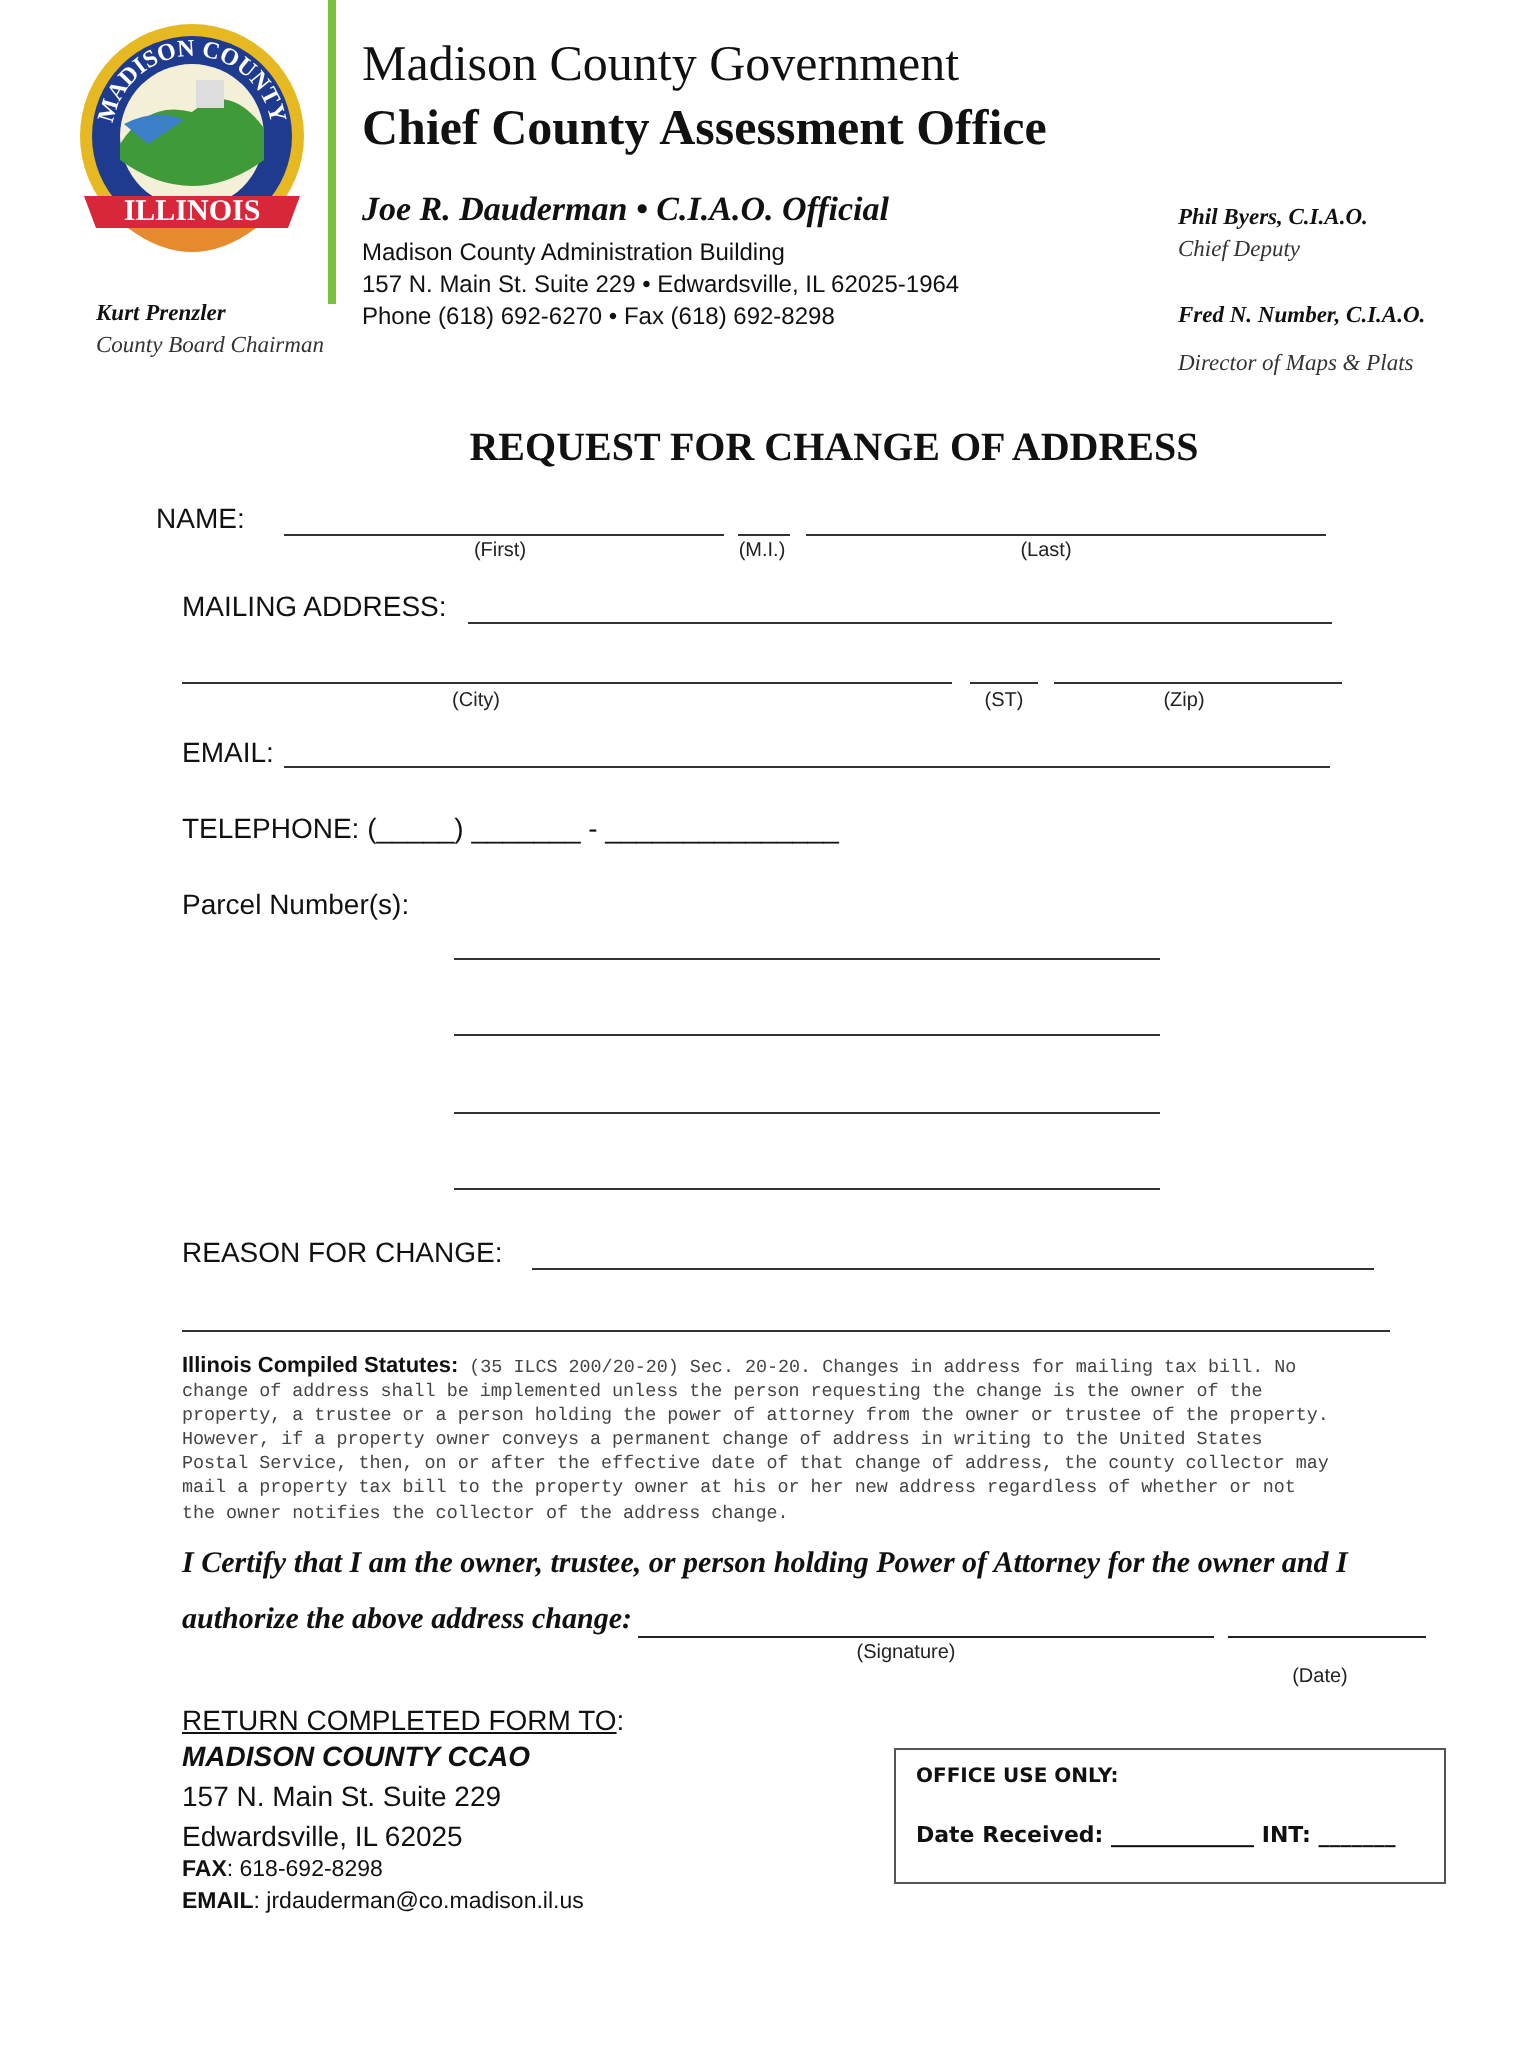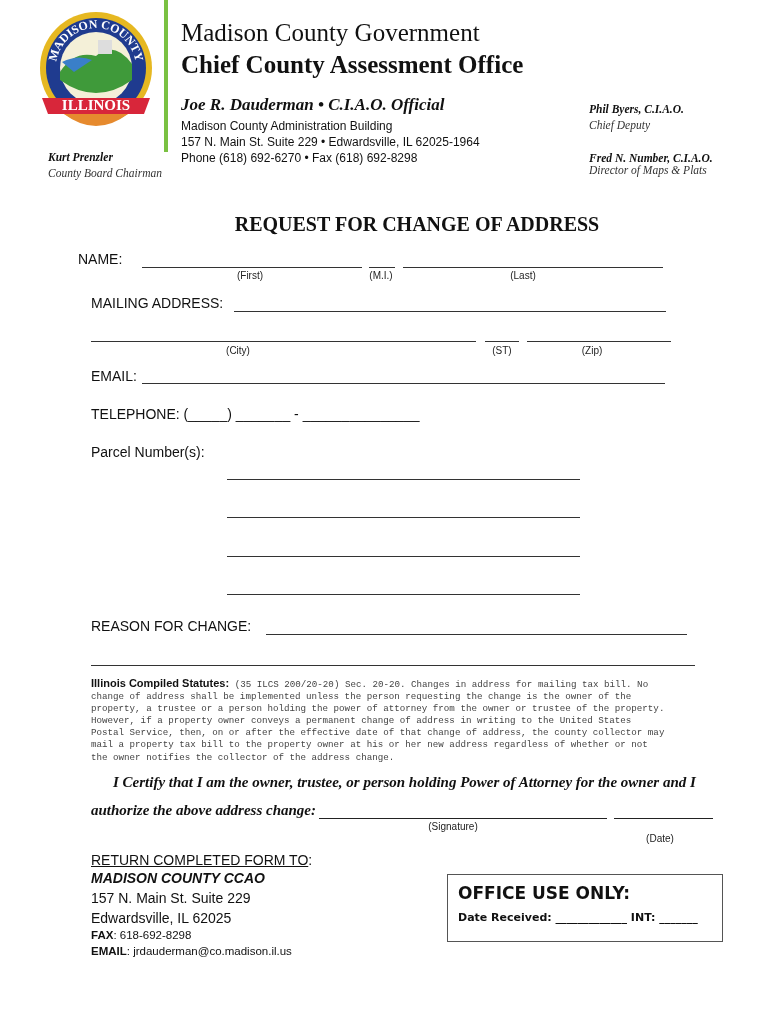--- a/index.html
+++ b/index.html
@@ -24,21 +24,21 @@
   .form-title { left:0; width:834px; top:213px; text-align:center; font-size:20px; font-weight:bold; }
   .label { position:absolute; font-size:14px; }
 
   .statute { position:absolute; left:91px; top:677px; width:640px; font-size:9.2px; line-height:12.1px; color:#444; white-space:pre; }
   .statute b { font-family:"Liberation Sans", sans-serif; font-size:11px; color:#111; }
 
   .certify { position:absolute; left:91px; font-size:15px; font-weight:bold; font-style:italic; }
 
   .return { position:absolute; left:91px; }
   .office-box { position:absolute; left:447px; top:874px; width:274px; height:66px; border:1px solid #555; font-family:"DejaVu Sans", sans-serif; }
-  .office-box .t { position:absolute; left:10px; top:8px; font-size:17px; font-weight:bold; }
+  .office-box .t { position:absolute; left:10px; top:8px; font-size:10px; font-weight:bold; }
   .office-box .d { position:absolute; left:10px; top:36px; font-size:11px; font-weight:bold; white-space:pre; }
 </style>
 </head>
 <body>
 
 <svg class="seal" viewBox="0 0 124 134">
   <circle cx="62" cy="58" r="56" fill="#e6b821"></circle>
   <circle cx="62" cy="58" r="50" fill="#1f3b8f"></circle>
   <circle cx="62" cy="58" r="36" fill="#f4f0d8"></circle>
   <path d="M26 62 Q40 40 62 46 Q80 30 98 54 L98 70 Q62 96 26 70 Z" fill="#3f9a3a"></path>
@@ -59,21 +59,21 @@
 <div class="abs serif hdr-gov">Madison County Government</div>
 <div class="abs serif hdr-office">Chief County Assessment Office</div>
 <div class="abs serif hdr-official">Joe R. Dauderman •  C.I.A.O. Official</div>
 <div class="abs hdr-addr" style="top:119px;">Madison County Administration Building</div>
 <div class="abs hdr-addr" style="top:135px;">157 N. Main St. Suite 229 •  Edwardsville, IL  62025-1964</div>
 <div class="abs hdr-addr" style="top:151px;">Phone (618) 692-6270 • Fax (618) 692-8298</div>
 
 <div class="abs serif staff-name" style="left:589px; top:103px;">Phil Byers, C.I.A.O.</div>
 <div class="abs serif staff-title" style="left:589px; top:119px;">Chief Deputy</div>
 <div class="abs serif staff-name" style="left:589px; top:152px;">Fred N. Number, C.I.A.O.</div>
-<div class="abs serif staff-title" style="left:589px; top:164px;">Director of Maps &amp; Plats</div>
+<div class="abs serif staff-title" style="left:589px; top:176px;">Director of Maps &amp; Plats</div>
 
 <div class="abs serif form-title">REQUEST FOR CHANGE OF ADDRESS</div>
 
 <div class="label" style="left:78px; top:251px;">NAME:</div>
 <div class="line" style="left:142px; top:267px; width:220px;"></div>
 <div class="line" style="left:369px; top:267px; width:26px;"></div>
 <div class="line" style="left:403px; top:267px; width:260px;"></div>
 <div class="cap" style="left:220px; top:270px; width:60px;">(First)</div>
 <div class="cap" style="left:356px; top:270px; width:50px;">(M.I.)</div>
 <div class="cap" style="left:493px; top:270px; width:60px;">(Last)</div>
@@ -103,21 +103,21 @@
 <div class="line" style="left:91px; top:665px; width:604px;"></div>
 
 <div class="statute mono"><b>Illinois Compiled Statutes:</b><span> (35 ILCS 200/20-20) Sec. 20-20. Changes in address for mailing tax bill. No</span>
 <span>change of address shall be implemented unless the person requesting the change is the owner of the</span>
 <span>property, a trustee or a person holding the power of attorney from the owner or trustee of the property.</span>
 <span>However, if a property owner conveys a permanent change of address in writing to the United States</span>
 <span>Postal Service, then, on or after the effective date of that change of address, the county collector may</span>
 <span>mail a property tax bill to the property owner at his or her new address regardless of whether or not</span>
 <span>the owner notifies the collector of the address change.</span></div>
 
-<div class="certify serif" style="top:774px;margin-left:22px;">I Certify that I am the owner, trustee, or person holding Power of Attorney for the owner and I</div>
+<div class="certify serif" style="top:774px;">I Certify that I am the owner, trustee, or person holding Power of Attorney for the owner and I</div>
 <div class="certify serif" style="top:802px;">authorize the above address change:</div>
 <div class="line" style="left:319px; top:818px; width:288px; border-top:1.5px solid #222;"></div>
 <div class="line" style="left:614px; top:818px; width:99px; border-top:1.5px solid #222;"></div>
 <div class="cap" style="left:413px; top:821px; width:80px;">(Signature)</div>
 <div class="cap" style="left:640px; top:833px; width:40px;">(Date)</div>
 
 <div class="return" style="top:852px; font-size:14px;"><span style="text-decoration:underline;">RETURN COMPLETED FORM TO</span><span>:</span></div>
 <div class="return" style="top:870px; font-size:14px; font-weight:bold; font-style:italic;">MADISON COUNTY CCAO</div>
 <div class="return" style="top:890px; font-size:14px;">157 N. Main St. Suite 229</div>
 <div class="return" style="top:910px; font-size:14px;">Edwardsville, IL  62025</div>

